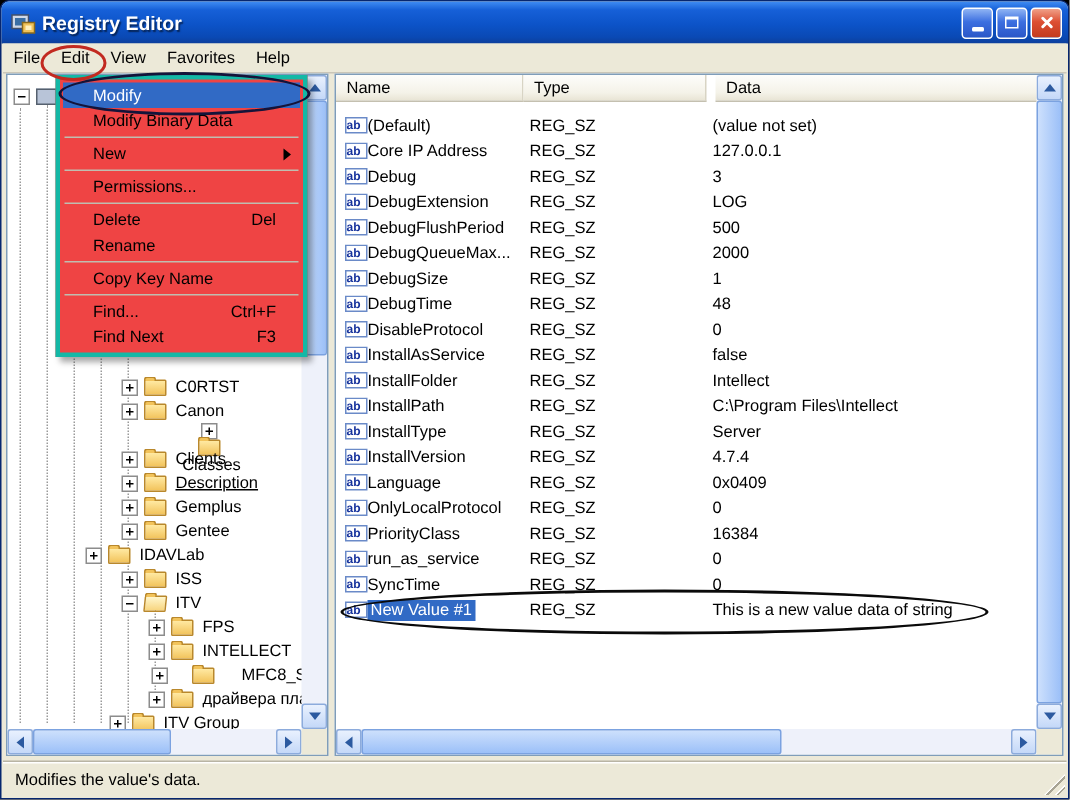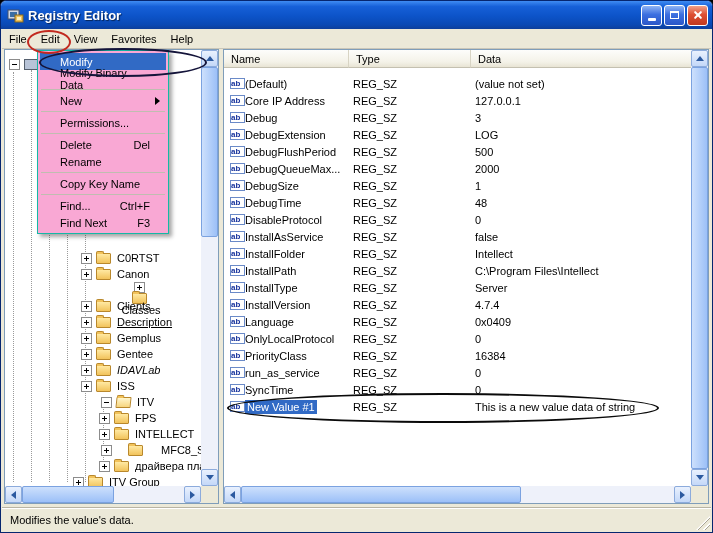--- a/index.html
+++ b/index.html
@@ -43,21 +43,21 @@
   .ticon.folder-open{background:linear-gradient(#fff6cc,#f7d57e);transform:skewX(-6deg);}
   .ticon.computer{width:14px;height:11px;background:#b8c4d8;border:1px solid #55606e;box-sizing:border-box;}
   .ticon.computer::before{content:"";position:absolute;}
   .tlabel{padding:0 2px;}
   .guide{position:absolute;width:1px;border-left:1px dotted #9a9a9a;z-index:1;}
 
   
   .lv-header{position:absolute;left:0;top:0;right:17px;height:18px;display:flex;z-index:3;}
   .hcell{background:linear-gradient(180deg,#fdfdfb 0%,#f4f2e8 70%,#e8e4d4 100%);border-right:1px solid #d8d4c4;border-bottom:1px solid #c4c0b0;
     font-size:11px;color:#000;display:flex;align-items:center;padding-left:7px;box-sizing:border-box;flex:none;}
-  .hcell.fill{flex:1;border-right:none;}
+  .hcell.fill{flex:1;border-right:none;margin-left:6px;}
   .lv-rows{position:absolute;left:0;top:18px;right:17px;bottom:17px;overflow:hidden;padding-top:7px;}
   .lv-row{height:17px;display:flex;align-items:center;font-size:11px;color:#000;white-space:nowrap;}
   .cell{display:flex;align-items:center;box-sizing:border-box;overflow:hidden;flex:none;}
   .cell.c-name{width:125px;padding-left:6px;}
   .cell.c-type{width:122px;padding-left:4px;}
   .cell.c-data{flex:1;padding-left:4px;}
   .ab-icon{display:inline-block;width:15px;height:11px;border:1px solid #6a8ac8;background:#fff;color:#16329c;
     font-size:8px;font-weight:bold;line-height:10px;text-align:left;flex:none;box-sizing:border-box;}
   .lv-row.sel .nm{background:#316ac5;color:#fff;padding:1px 2px;}
 
@@ -79,21 +79,21 @@
   .arr.right{border-top:4px solid transparent;border-bottom:4px solid transparent;border-left:5px solid #2c5aa0;}
 
   
   .statusbar{position:absolute;left:1px;right:1px;bottom:1px;height:24px;background:#ece9d8;border-top:1px solid #b8b4a4;
     box-shadow:inset 0 1px 0 #fff;display:flex;align-items:center;font-size:11px;color:#000;padding-left:8px;box-sizing:border-box;}
   .grip{position:absolute;right:1px;bottom:1px;width:14px;height:14px;
     background:repeating-linear-gradient(-45deg,transparent 0 3px,#a8a494 3px 4px,#fff 4px 5px);
     clip-path:polygon(100% 0,100% 100%,0 100%);}
 
   
-  .dropdown{position:absolute;left:36px;top:49px;width:132px;background:#f9a8d4;border:1px solid #14b8a6;
+  .dropdown{position:absolute;left:36px;top:49px;width:168px;background:#ef4444;border:3px solid #14b8a6;
     box-shadow:3px 3px 4px rgba(0,0,0,.35);padding:2px;z-index:50;box-sizing:border-box;}
   .menu-row{height:17px;display:flex;align-items:center;font-size:11px;color:#000;padding:0 16px 0 20px;position:relative;}
   .menu-row.hl{background:#316ac5;color:#fff;}
   .msc{margin-left:auto;}
   .marrow{position:absolute;right:6px;top:5px;width:0;height:0;border-top:4px solid transparent;border-bottom:4px solid transparent;border-left:5px solid #000;}
   .menu-sep{border-top:1px solid #c0bdb0;margin:2px 1px;}
 
   
   .ellipse{position:absolute;border-radius:50%;border:2px solid #000;z-index:99;pointer-events:none;}
 </style>
@@ -174,31 +174,31 @@
         <div class="tree-row" style="padding-left: 76px;">
           <span class="pm plus"></span>
           <span class="ticon folder"></span>
           <span class="tlabel">Gemplus</span>
         </div>
         <div class="tree-row" style="padding-left: 76px;">
           <span class="pm plus"></span>
           <span class="ticon folder"></span>
           <span class="tlabel">Gentee</span>
         </div>
-        <div class="tree-row" style="padding-left: 76px; font-style: italic;">
+        <div class="tree-row" style="padding-left: 52px;">
           <span class="pm plus"></span>
           <span class="ticon folder"></span>
           <span class="tlabel">IDAVLab</span>
         </div>
         <div class="tree-row" style="padding-left: 76px;">
           <span class="pm plus"></span>
           <span class="ticon folder"></span>
           <span class="tlabel">ISS</span>
         </div>
-        <div class="tree-row" style="padding-left: 96px;">
+        <div class="tree-row" style="padding-left: 76px;">
           <span class="pm minus"></span>
           <span class="ticon folder-open"></span>
           <span class="tlabel">ITV</span>
         </div>
         <div class="tree-row" style="padding-left: 94px;">
           <span class="pm plus"></span>
           <span class="ticon folder"></span>
           <span class="tlabel">FPS</span>
         </div>
         <div class="tree-row" style="padding-left: 94px;">

